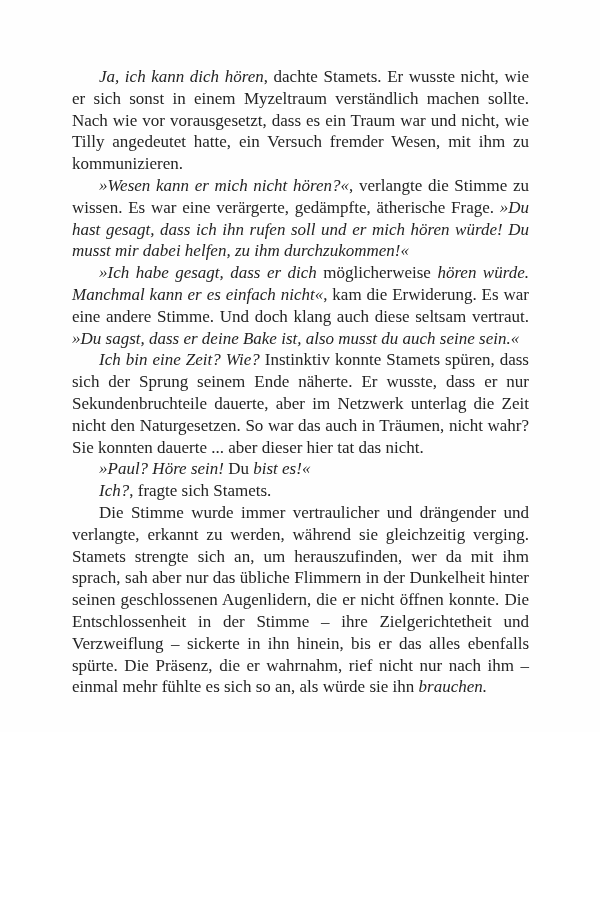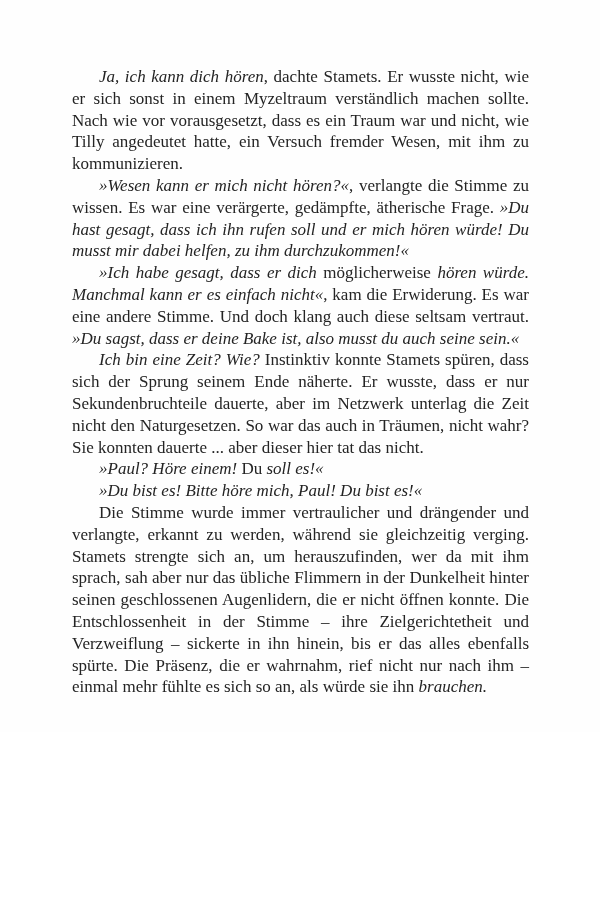--- a/index.html
+++ b/index.html
@@ -51,18 +51,18 @@
   </style>
 </head>
 <body>
 
 <div class="book-page">
   <div class="text-block">
       <p class="para"><span class="seg-italic">Ja, ich kann dich hören</span><span class="seg-roman">, dachte Stamets. Er wusste nicht, wie er sich sonst in einem Myzeltraum verständlich machen sollte. Nach wie vor vorausgesetzt, dass es ein Traum war und nicht, wie Tilly angedeutet hatte, ein Versuch fremder Wesen, mit ihm zu kommunizieren.</span></p>
       <p class="para"><span class="seg-italic">»Wesen kann er mich nicht hören?«</span><span class="seg-roman">, verlangte die Stimme zu wissen. Es war eine verärgerte, gedämpfte, ätherische Frage. </span><span class="seg-italic">»Du hast gesagt, dass ich ihn rufen soll und er mich hören würde! Du musst mir dabei helfen, zu ihm durchzukommen!«</span></p>
       <p class="para"><span class="seg-italic">»Ich habe gesagt, dass er dich </span><span class="seg-roman">möglicherweise</span><span class="seg-italic"> hören würde. Manchmal kann er es einfach nicht«</span><span class="seg-roman">, kam die Erwiderung. Es war eine andere Stimme. Und doch klang auch diese seltsam vertraut. </span><span class="seg-italic">»Du sagst, dass er deine Bake ist, also musst du auch seine sein.«</span></p>
       <p class="para"><span class="seg-italic">Ich bin eine Zeit? Wie?</span><span class="seg-roman"> Instinktiv konnte Stamets spüren, dass sich der Sprung seinem Ende näherte. Er wusste, dass er nur Sekundenbruchteile dauerte, aber im Netzwerk unterlag die Zeit nicht den Naturgesetzen. So war das auch in Träumen, nicht wahr? Sie konnten dauerte ... aber dieser hier tat das nicht.</span></p>
-      <p class="para"><span class="seg-italic">»Paul? Höre einem! </span><span class="seg-roman">Du </span><span class="seg-italic">soll es!«</span></p>
-      <p class="para"><span class="seg-italic">»Du bist es! Bitte höre mich, Paul! Du bist es!«</span></p>
+      <p class="para"><span class="seg-italic">»Paul? Höre sein! </span><span class="seg-roman">Du </span><span class="seg-italic">bist es!«</span></p>
+      <p class="para"><span class="seg-italic">Ich?</span><span class="seg-roman">, fragte sich Stamets.</span></p>
       <p class="para"><span class="seg-roman">Die Stimme wurde immer vertraulicher und drängender und verlangte, erkannt zu werden, während sie gleichzeitig verging. Stamets strengte sich an, um herauszufinden, wer da mit ihm sprach, sah aber nur das übliche Flimmern in der Dunkelheit hinter seinen geschlossenen Augenlidern, die er nicht öffnen konnte. Die Entschlossenheit in der Stimme – ihre Zielgerichtetheit und Verzweiflung – sickerte in ihn hinein, bis er das alles ebenfalls spürte. Die Präsenz, die er wahrnahm, rief nicht nur nach ihm – einmal mehr fühlte es sich so an, als würde sie ihn </span><span class="seg-italic">brauchen.</span></p>
     </div>
   <div class="folio">21</div>
 </div>
 
 </body></html>

